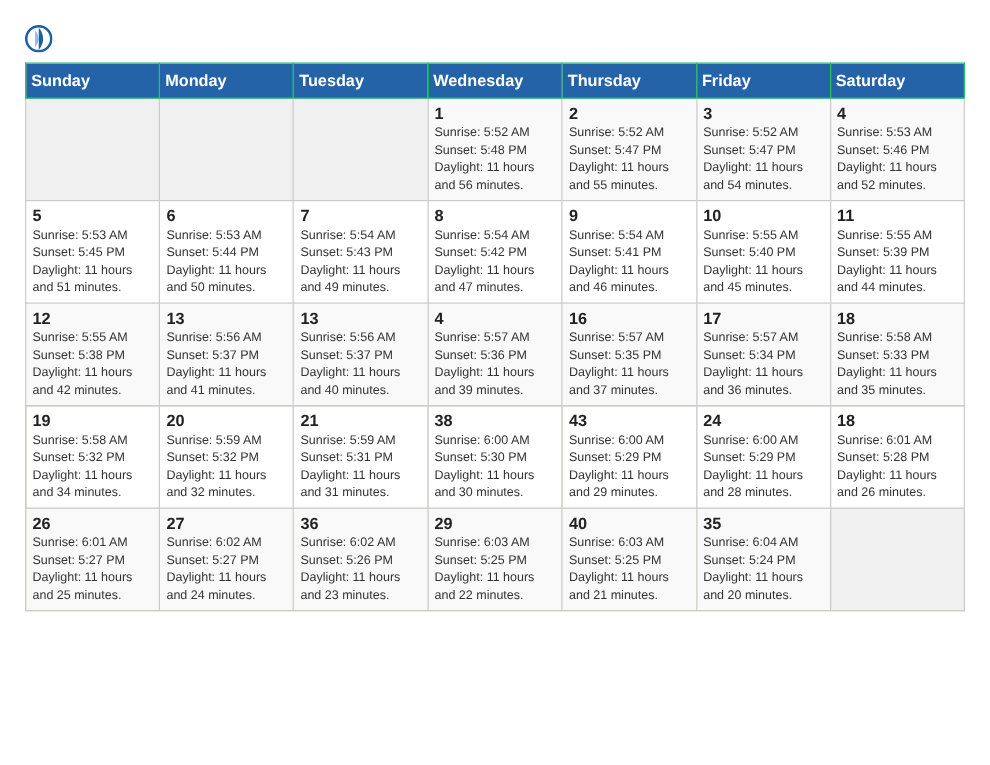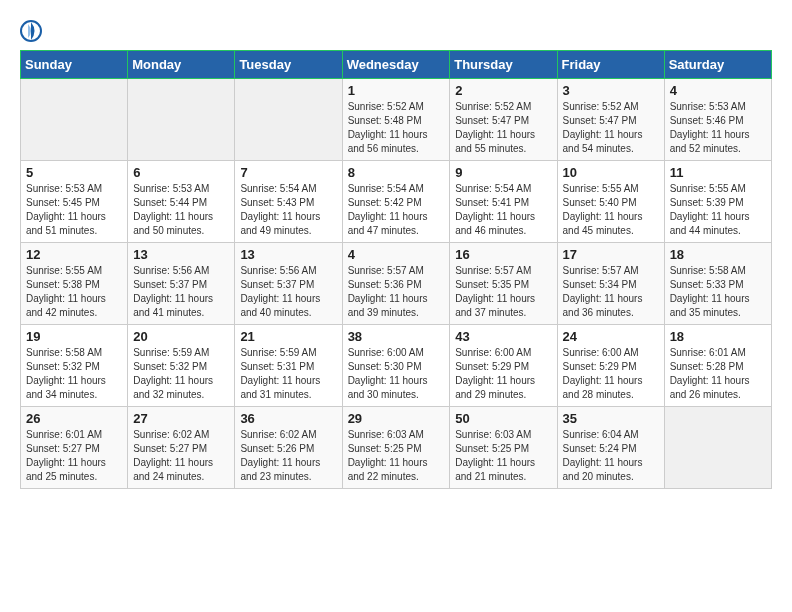--- a/index.html
+++ b/index.html
@@ -344,21 +344,21 @@
 and 23 minutes.</div>
         </td>
         <td>
           <span class="day-num">29</span>
           <div class="cell-content" style="white-space: pre-line;">Sunrise: 6:03 AM
 Sunset: 5:25 PM
 Daylight: 11 hours
 and 22 minutes.</div>
         </td>
         <td>
-          <span class="day-num">50</span>
+          <span class="day-num">40</span>
           <div class="cell-content" style="white-space: pre-line;">Sunrise: 6:03 AM
 Sunset: 5:25 PM
 Daylight: 11 hours
 and 21 minutes.</div>
         </td>
         <td>
           <span class="day-num">35</span>
           <div class="cell-content" style="white-space: pre-line;">Sunrise: 6:04 AM
 Sunset: 5:24 PM
 Daylight: 11 hours

